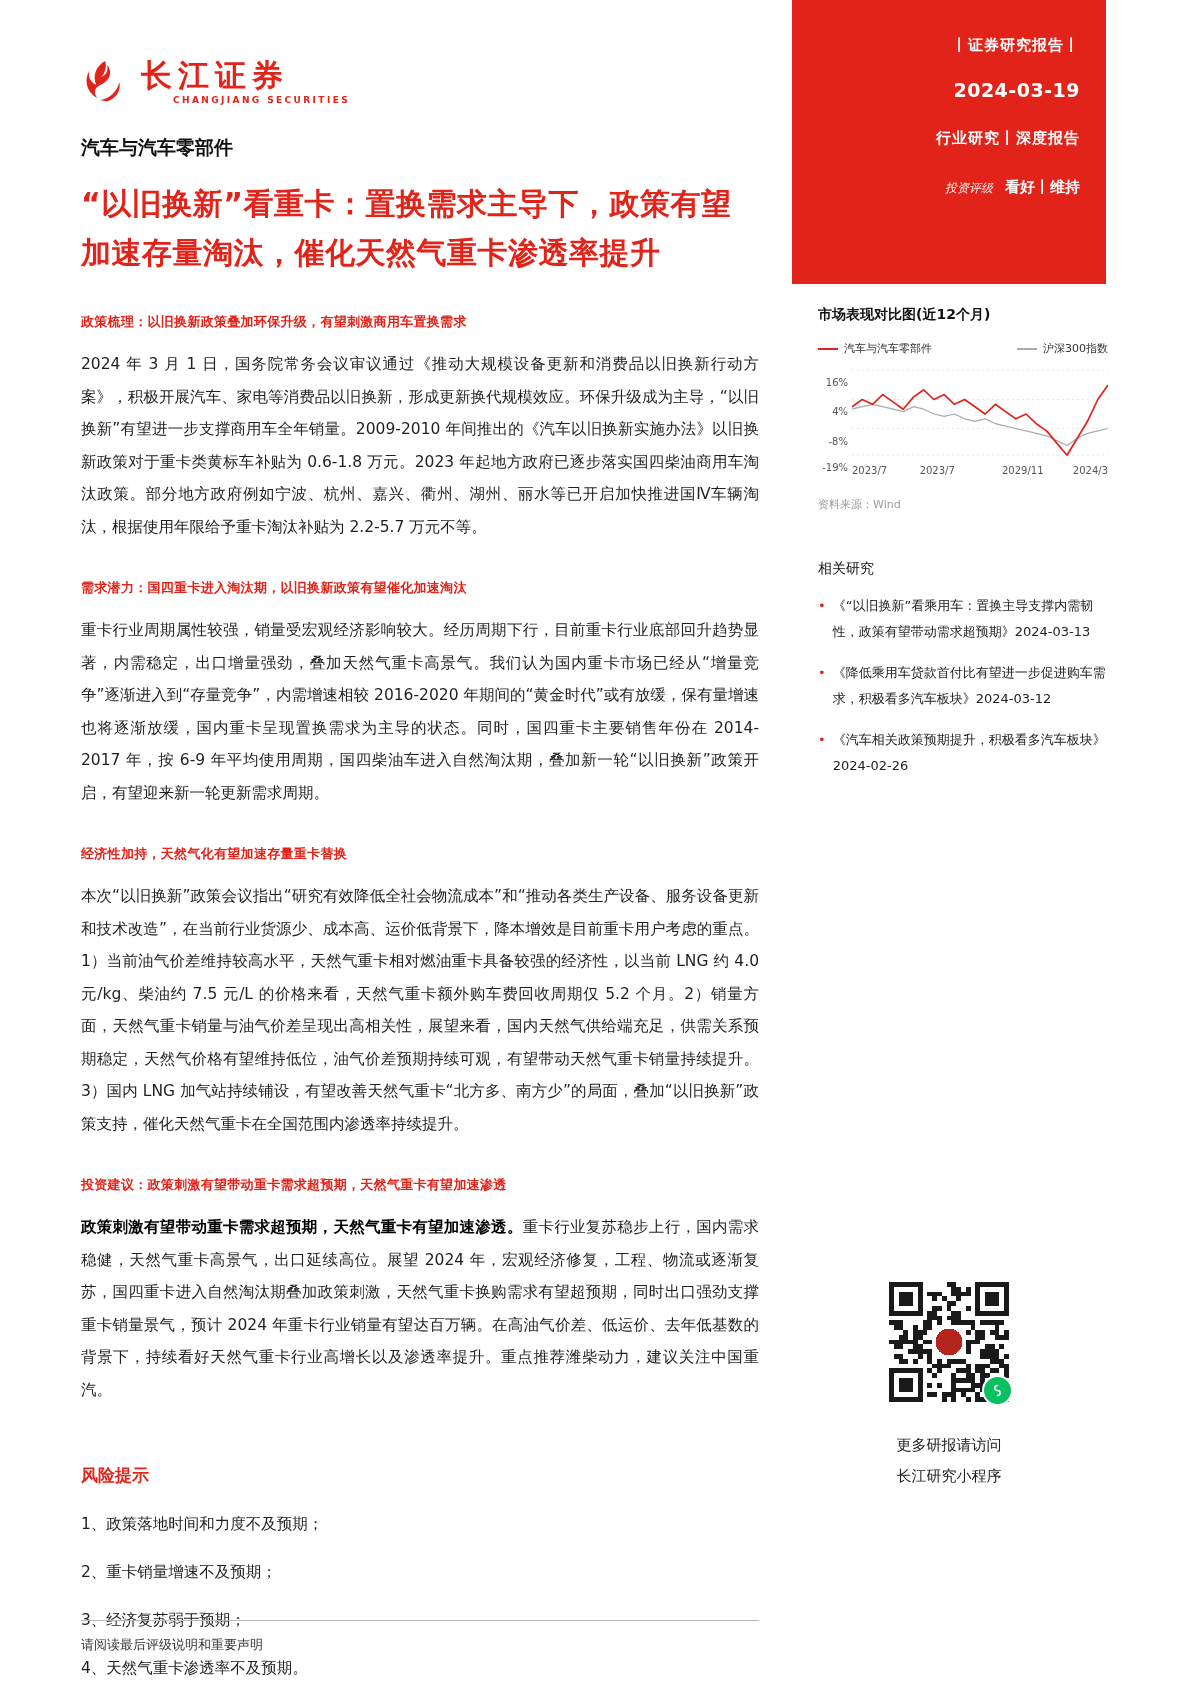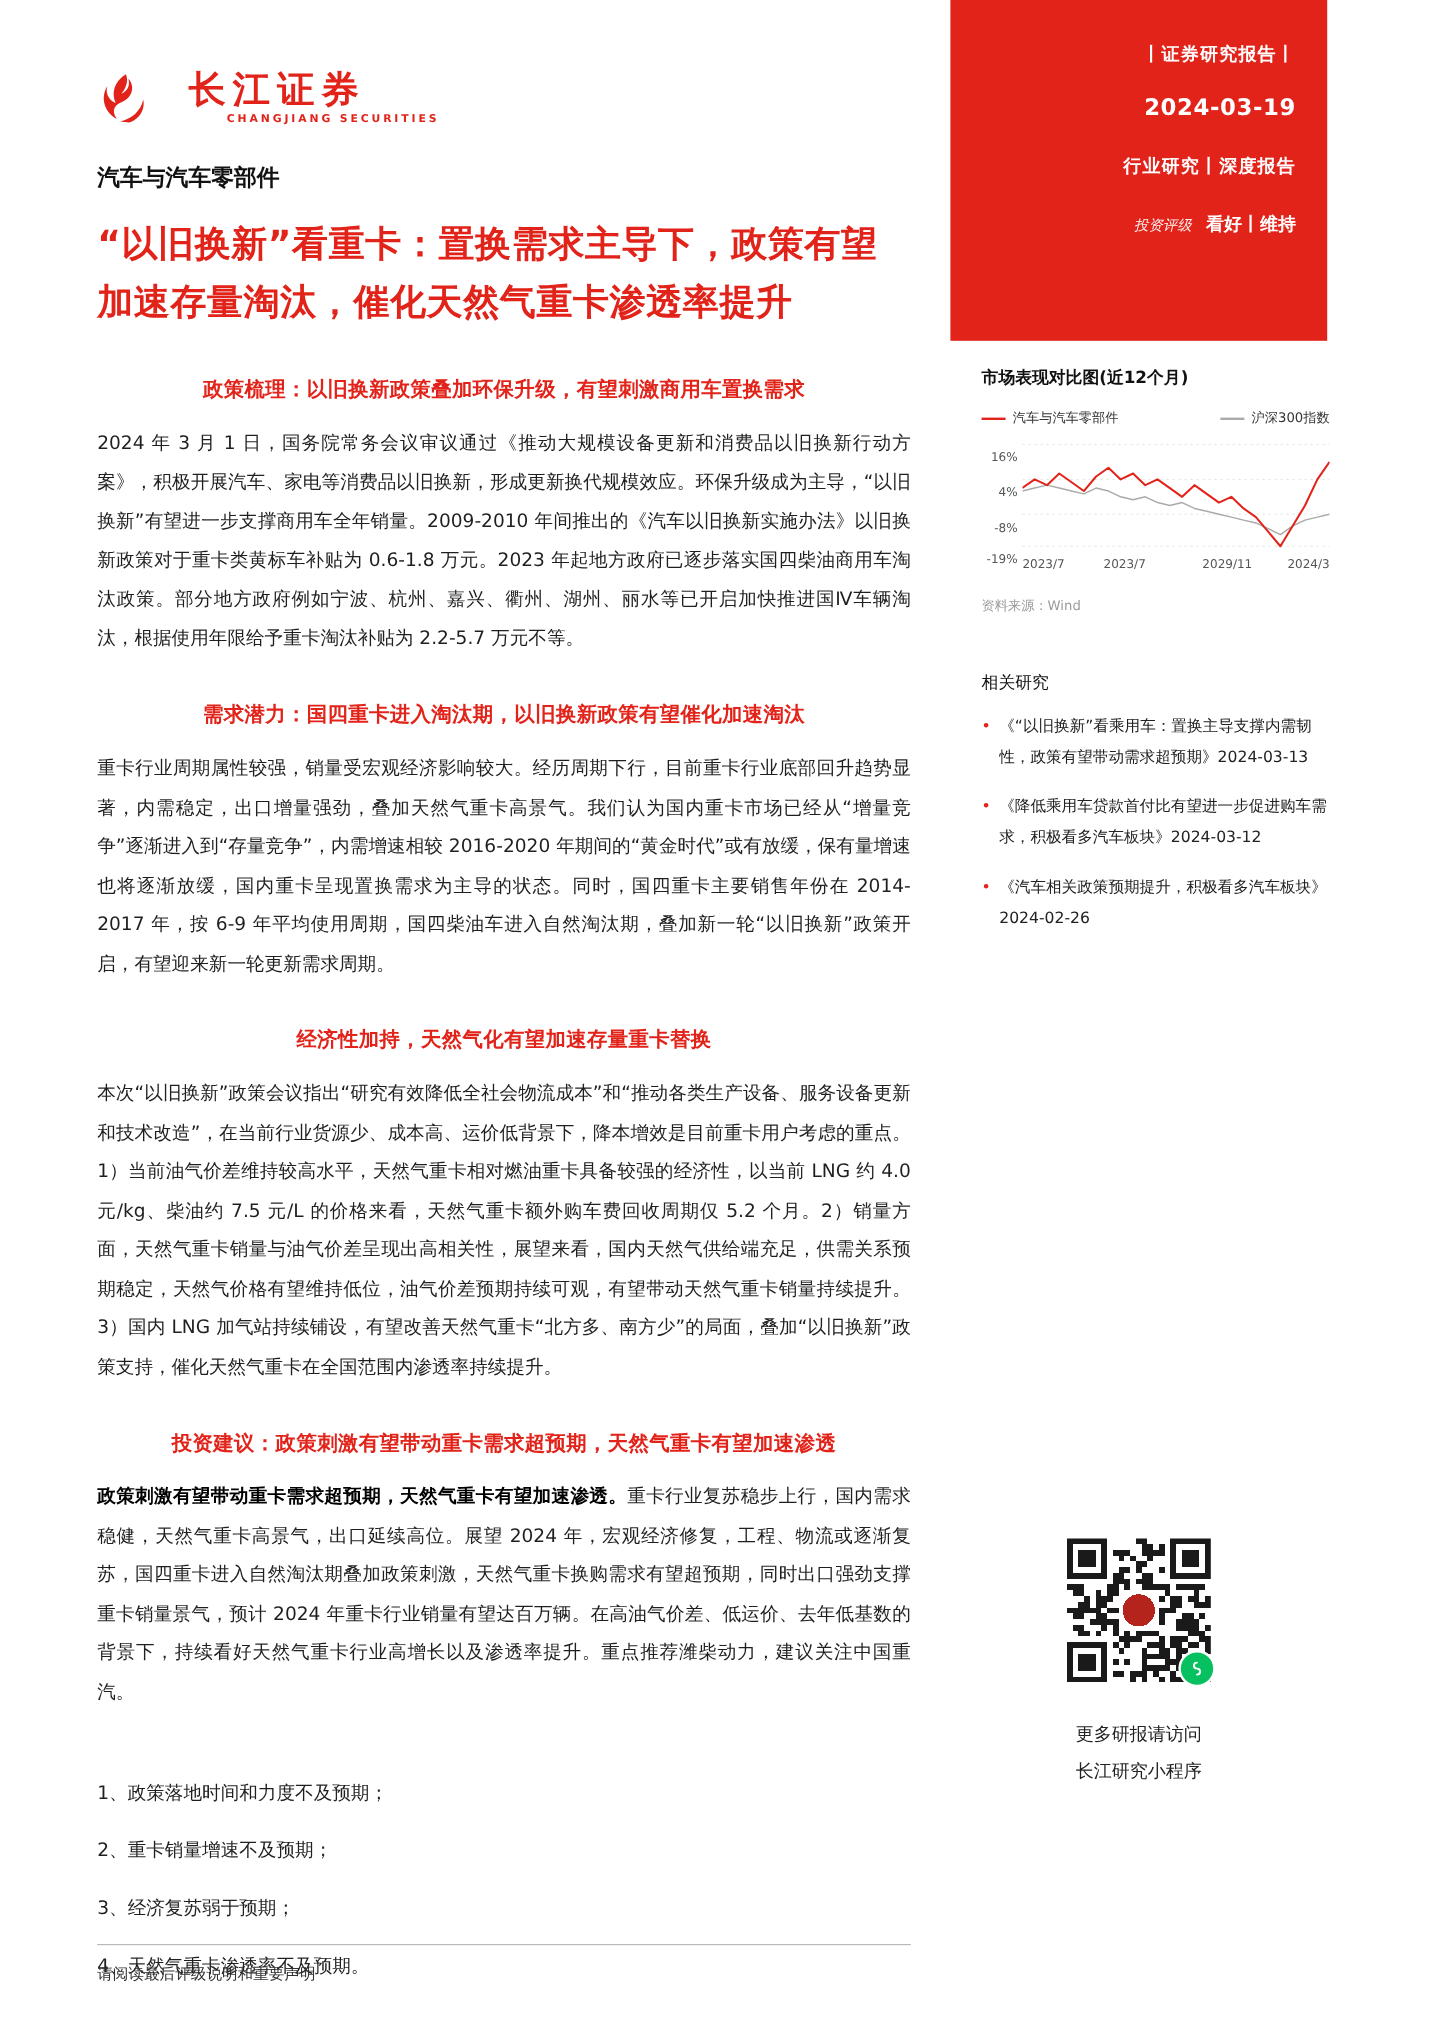--- a/index.html
+++ b/index.html
@@ -1,28 +1,28 @@
 <!DOCTYPE html>
 <html><head>
 <meta charset="utf-8">
 <style>
   html,body{margin:0;padding:0;background:#f2f2f2;}
   .page{position:relative;width:1200px;height:1698px;margin:0 auto;background:#ffffff;
         font-family:"DejaVu Sans","Liberation Sans",sans-serif;overflow:hidden;color:#1f1f1f;}
 
   
   .left-col{position:absolute;left:81px;top:58px;width:678px;}
-  .logo-row{display:flex;align-items:center;gap:30px;}
+  .logo-row{display:flex;align-items:flex-start;gap:14px;}
   .logo-icon svg{display:block;}
   .brand-cn{font-size:31px;font-weight:700;color:#e2231a;letter-spacing:6px;line-height:34px;}
   .brand-en{font-size:9px;color:#e2231a;letter-spacing:2.4px;margin-top:3px;font-weight:600;padding-left:32px;}
   .industry{margin-top:30px;font-size:19px;font-weight:700;color:#111;}
   .title{margin:18px 0 0;font-size:30px;font-weight:700;color:#e2231a;line-height:49px;letter-spacing:.5px;}
   .sec{margin-top:36px;}
-  .sec h2{margin:0 0 17px;font-size:17px;font-weight:700;color:#e2231a;letter-spacing:.3px;text-align:center;}
+  .sec h2{margin:0 0 17px;font-size:13px;font-weight:700;color:#e2231a;letter-spacing:.3px;}
   .sec p{margin:0;font-size:15.5px;line-height:32.5px;text-align:justify;color:#1f1f1f;}
   .sec p strong{font-weight:700;color:#000;}
   .risk{margin-top:58px;}
   .risk h2{margin:0;font-size:17px;font-weight:700;color:#e2231a;}
   .risk ul{list-style:none;margin:10px 0 0;padding:0;}
   .risk li{margin-top:27px;font-size:15.5px;color:#1f1f1f;}
   .page-footer{position:absolute;left:81px;bottom:44px;width:678px;border-top:1px solid #b9b9b9;
                padding-top:15px;font-size:13px;color:#333;}
 
   
@@ -97,20 +97,21 @@
       <h2>经济性加持，天然气化有望加速存量重卡替换</h2>
       <p>本次“以旧换新”政策会议指出“研究有效降低全社会物流成本”和“推动各类生产设备、服务设备更新和技术改造”，在当前行业货源少、成本高、运价低背景下，降本增效是目前重卡用户考虑的重点。1）当前油气价差维持较高水平，天然气重卡相对燃油重卡具备较强的经济性，以当前 LNG 约 4.0 元/kg、柴油约 7.5 元/L 的价格来看，天然气重卡额外购车费回收周期仅 5.2 个月。2）销量方面，天然气重卡销量与油气价差呈现出高相关性，展望来看，国内天然气供给端充足，供需关系预期稳定，天然气价格有望维持低位，油气价差预期持续可观，有望带动天然气重卡销量持续提升。3）国内 LNG 加气站持续铺设，有望改善天然气重卡“北方多、南方少”的局面，叠加“以旧换新”政策支持，催化天然气重卡在全国范围内渗透率持续提升。</p>
     </section>
 
     <section class="sec">
       <h2>投资建议：政策刺激有望带动重卡需求超预期，天然气重卡有望加速渗透</h2>
       <p><strong>政策刺激有望带动重卡需求超预期，天然气重卡有望加速渗透。</strong><span>重卡行业复苏稳步上行，国内需求稳健，天然气重卡高景气，出口延续高位。展望 2024 年，宏观经济修复，工程、物流或逐渐复苏，国四重卡进入自然淘汰期叠加政策刺激，天然气重卡换购需求有望超预期，同时出口强劲支撑重卡销量景气，预计 2024 年重卡行业销量有望达百万辆。在高油气价差、低运价、去年低基数的背景下，持续看好天然气重卡行业高增长以及渗透率提升。重点推荐潍柴动力，建议关注中国重汽。</span></p>
     </section>
 
     <section class="risk">
+      <h2>风险提示</h2>
       <ul>
         <li>1、政策落地时间和力度不及预期；</li>
         <li>2、重卡销量增速不及预期；</li>
         <li>3、经济复苏弱于预期；</li>
         <li>4、天然气重卡渗透率不及预期。</li>
       </ul>
     </section>
   </div>
 
   <div class="page-footer">请阅读最后评级说明和重要声明</div>

